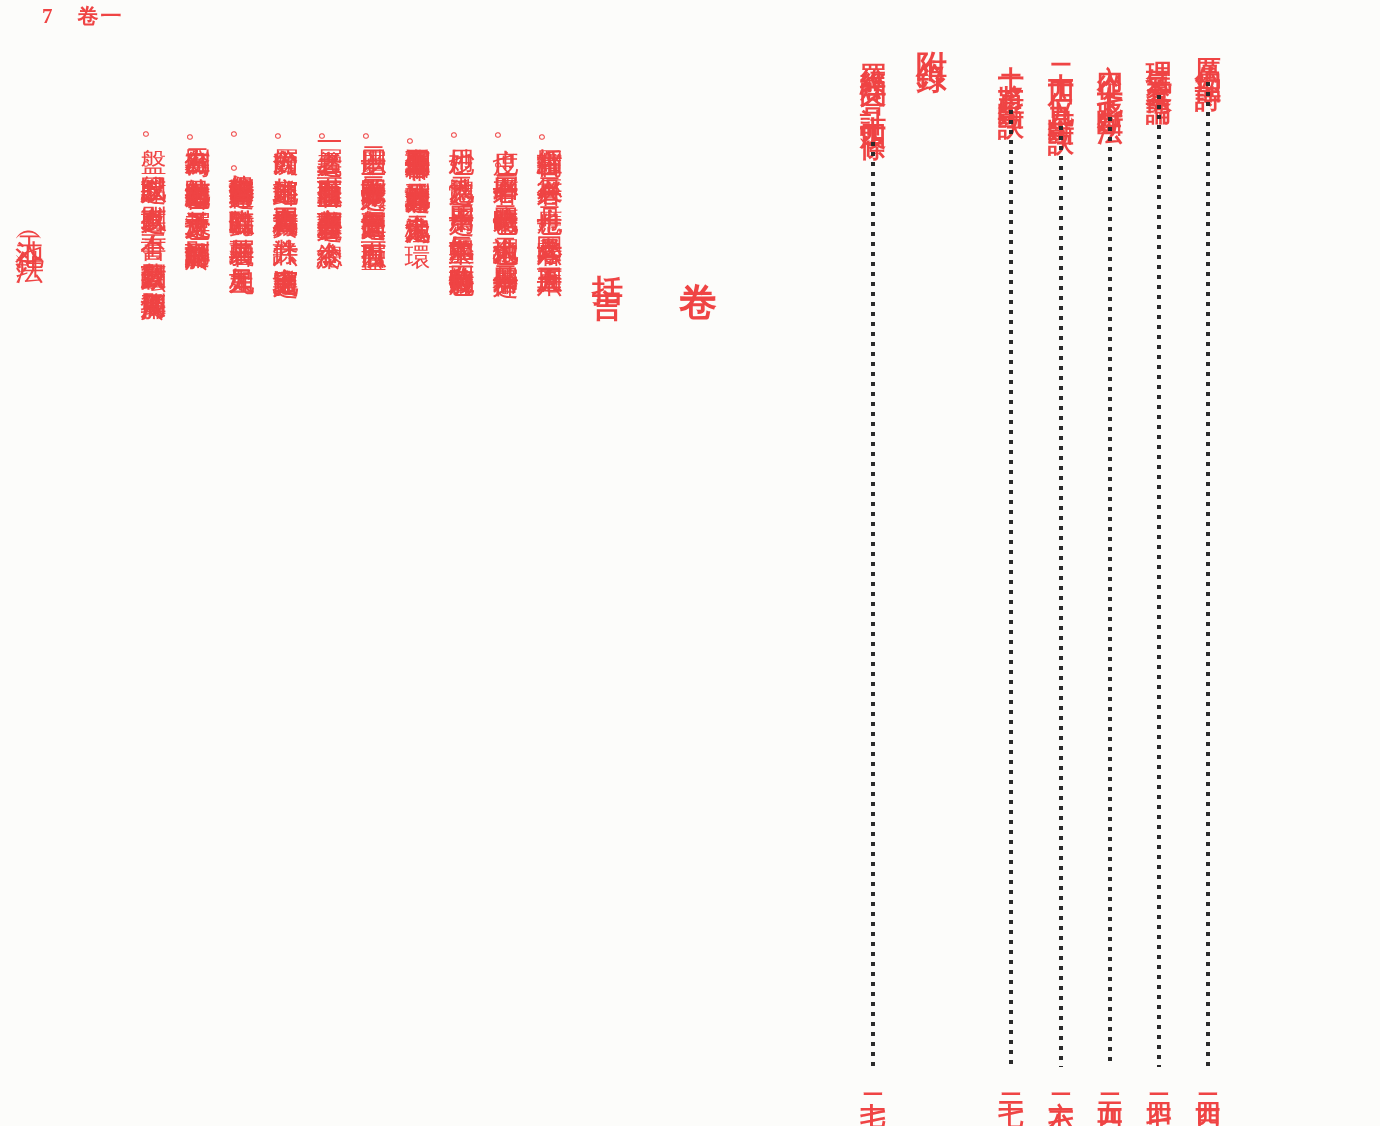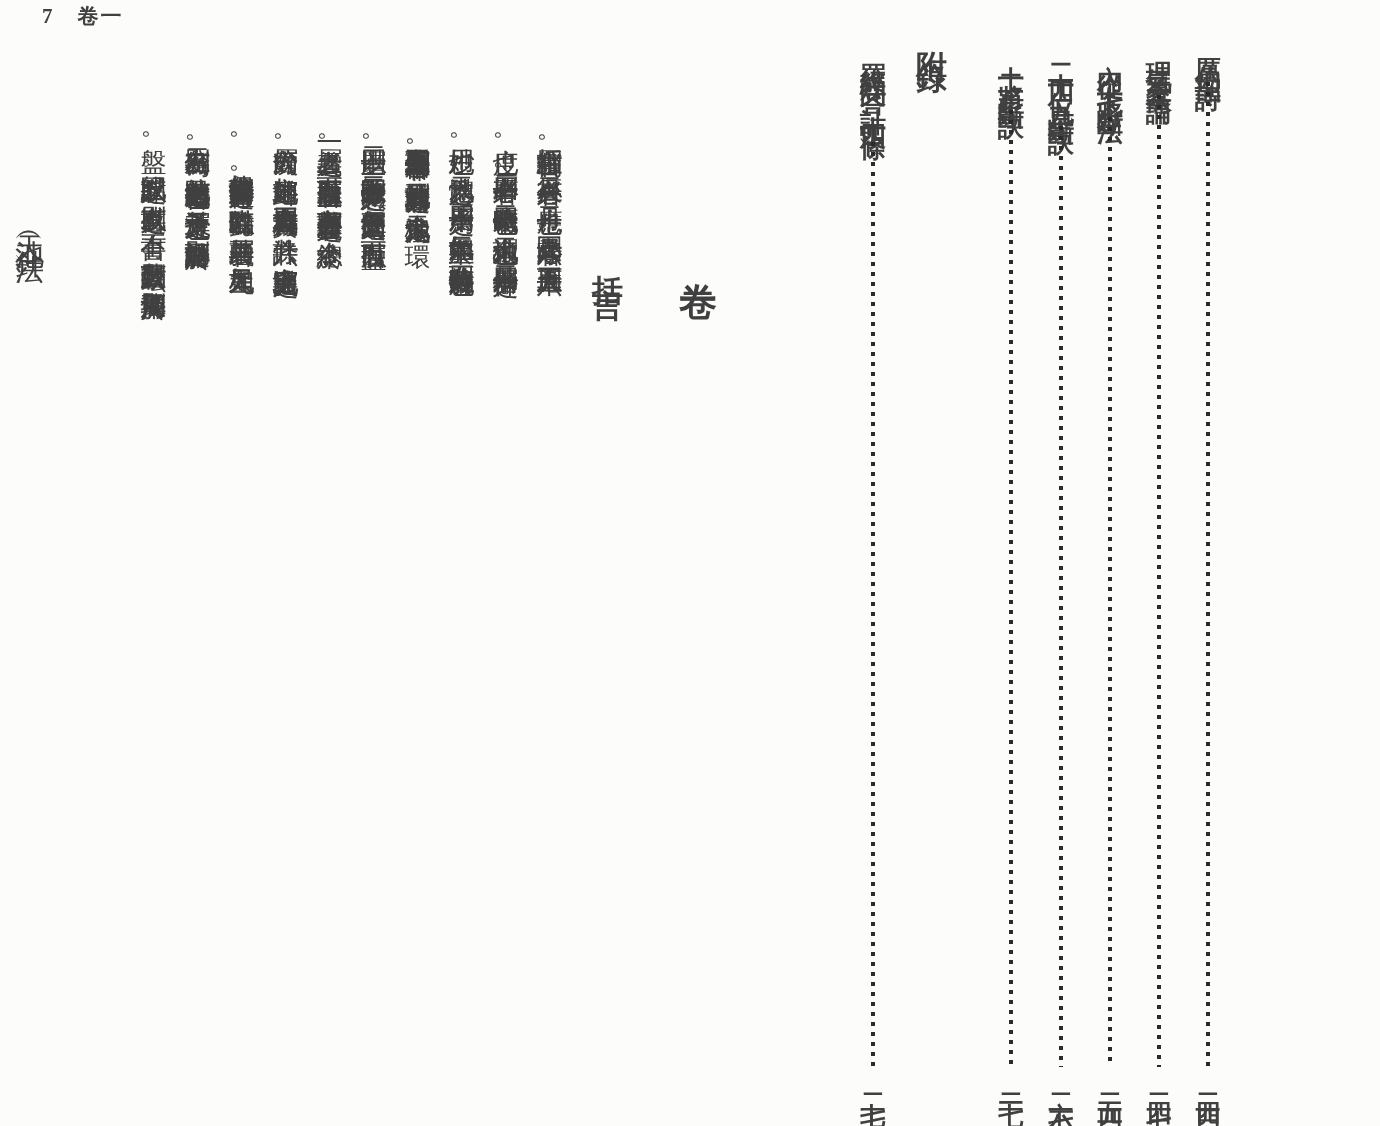--- a/index.html
+++ b/index.html
@@ -5,21 +5,21 @@
   html, body { margin: 0; padding: 0; }
   body {
     font-family: "Liberation Serif", "DejaVu Serif", serif;
     background: #e8e8e6;
   }
   #page {
     position: relative;
     width: 1380px;
     height: 1126px;
     background: #fcfcfa;
-    color: #404040;
+    color: #ef4444;
     overflow: hidden;
   }
   .v {
     writing-mode: vertical-rl;
   }
   
   #page-header {
     position: absolute;
     left: 42px;
     top: 2px;

